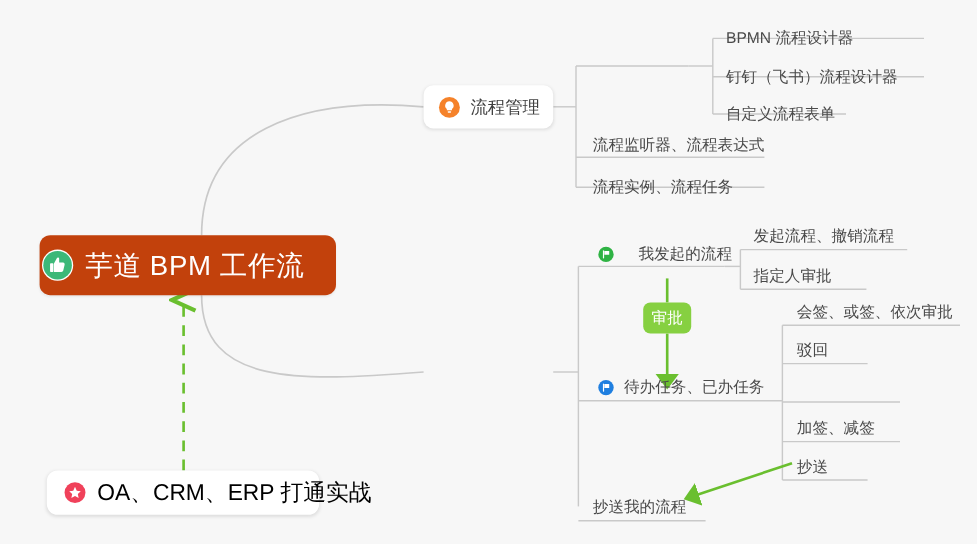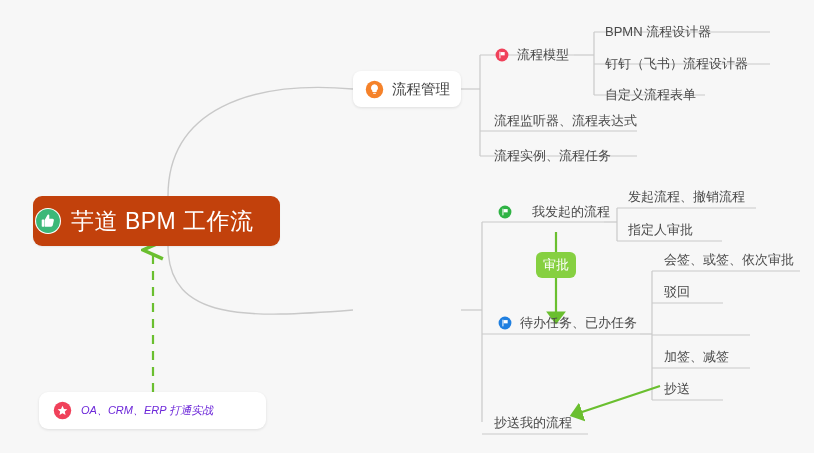--- a/index.html
+++ b/index.html
@@ -126,25 +126,24 @@
     height: 37px;
     background: #ffffff;
     border-radius: 9px;
     display: flex;
     align-items: center;
     padding-left: 14px;
     box-sizing: border-box;
     box-shadow: 0 1px 3px rgba(0,0,0,0.10);
   }
   .callout-label {
-    font-size: 11px;
-    color: #6d28d9;
+    font-size: 19px;
+    color: #000000;
     margin-left: 9px;
     white-space: nowrap;
-    font-style: italic;
   }
 </style>
 </head>
 <body>
 
 <div id="canvas">
 
   <svg class="wires" viewBox="0 0 814 453">
 
     <path d="M 168 196 C 168 110, 250 80, 353 89" fill="none" stroke="#c9c9c9" stroke-width="1.4"></path>
@@ -218,30 +217,20 @@
         <circle cx="12" cy="12" r="11" fill="#f5822a"></circle>
         <path d="M12 5.4 A4.6 4.6 0 0 0 9.3 13.6 L9.3 15.1 L14.7 15.1 L14.7 13.6
                  A4.6 4.6 0 0 0 12 5.4 Z" fill="#ffffff"></path>
         <rect x="10.2" y="16.0" width="3.6" height="1.5" rx="0.7" fill="#ffffff"></rect>
       </svg>
     </span>
     <span class="branch-label">流程管理</span>
   </div>
 
 
-  <div class="leaf with-icon" style="left:491px; top:44px;">
-    <span class="ic ic-leaf">
-      <svg viewBox="0 0 24 24" width="14" height="14">
-        <circle cx="12" cy="12" r="11" fill="#f0415a"></circle>
-        <rect x="7.6" y="6.2" width="1.7" height="11.6" rx="0.7" fill="#ffffff"></rect>
-        <path d="M9.6 7.0 L16.6 7.0 L16.6 12.6 L9.6 12.6 Z" fill="#ffffff"></path>
-      </svg>
-    </span>
-    <span class="leaf-text">流程模型</span>
-  </div>
 
   <div class="leaf" style="left:601px; top:53px;">
     <span class="leaf-text">钉钉（飞书）流程设计器</span>
   </div>
 
   <div class="leaf" style="left:601px; top:21px;">
     <span class="leaf-text">BPMN 流程设计器</span>
   </div>
 
   <div class="leaf" style="left:601px; top:84px;">

